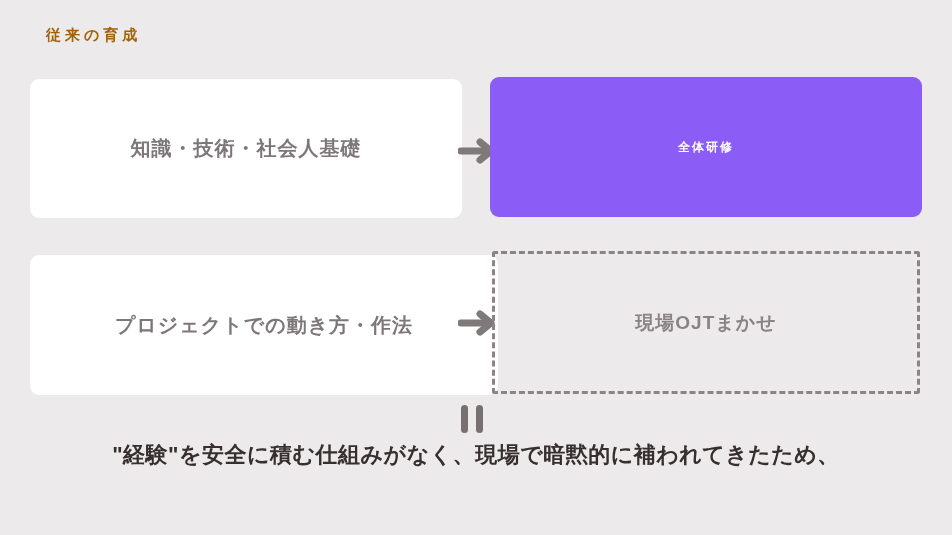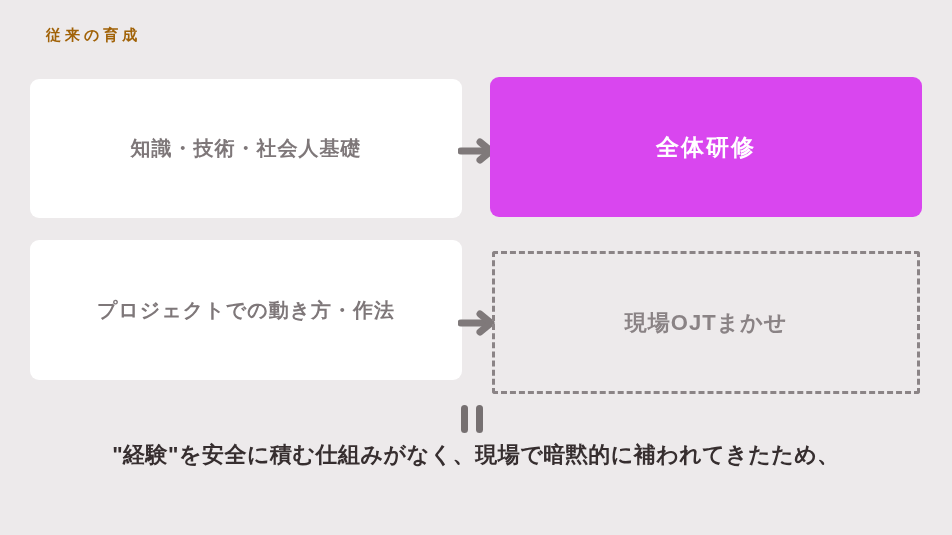--- a/index.html
+++ b/index.html
@@ -39,37 +39,37 @@
     font-weight: bold;
     box-sizing: border-box;
   }
   .box-white {
     background: #ffffff;
     color: #7e7779;
     font-size: 20px;
     letter-spacing: 1px;
   }
   .box-gray {
-    background: #d946ef;
+    background: #8b5cf6;
     color: #ffffff;
-    font-size: 23px;
+    font-size: 12px;
     letter-spacing: 2px;
   }
   .box-dashed {
     background: transparent;
     border: 3px dashed #8b8486;
     border-radius: 3px;
     color: #8a8385;
-    font-size: 22px;
+    font-size: 19px;
     line-height: 36px;
     letter-spacing: 1px;
   }
   .pos-left-1  { left: 30px;  top: 79px;  width: 432px; height: 139px; }
   .pos-right-1 { left: 490px; top: 77px;  width: 432px; height: 140px; }
-  .pos-left-2  { left: 30px;  top: 240px; width: 432px; height: 140px; }
+  .pos-left-2  { left: 30px;  top: 255px; width: 468px; height: 140px; }
   .pos-right-2 { left: 492px; top: 251px; width: 428px; height: 143px; }
   .arrow {
     position: absolute;
     width: 38px;
     height: 26px;
   }
   .arrow-1 { left: 458px; top: 138px; }
   .arrow-2 { left: 458px; top: 310px; }
   .equals-icon {
     position: absolute;

